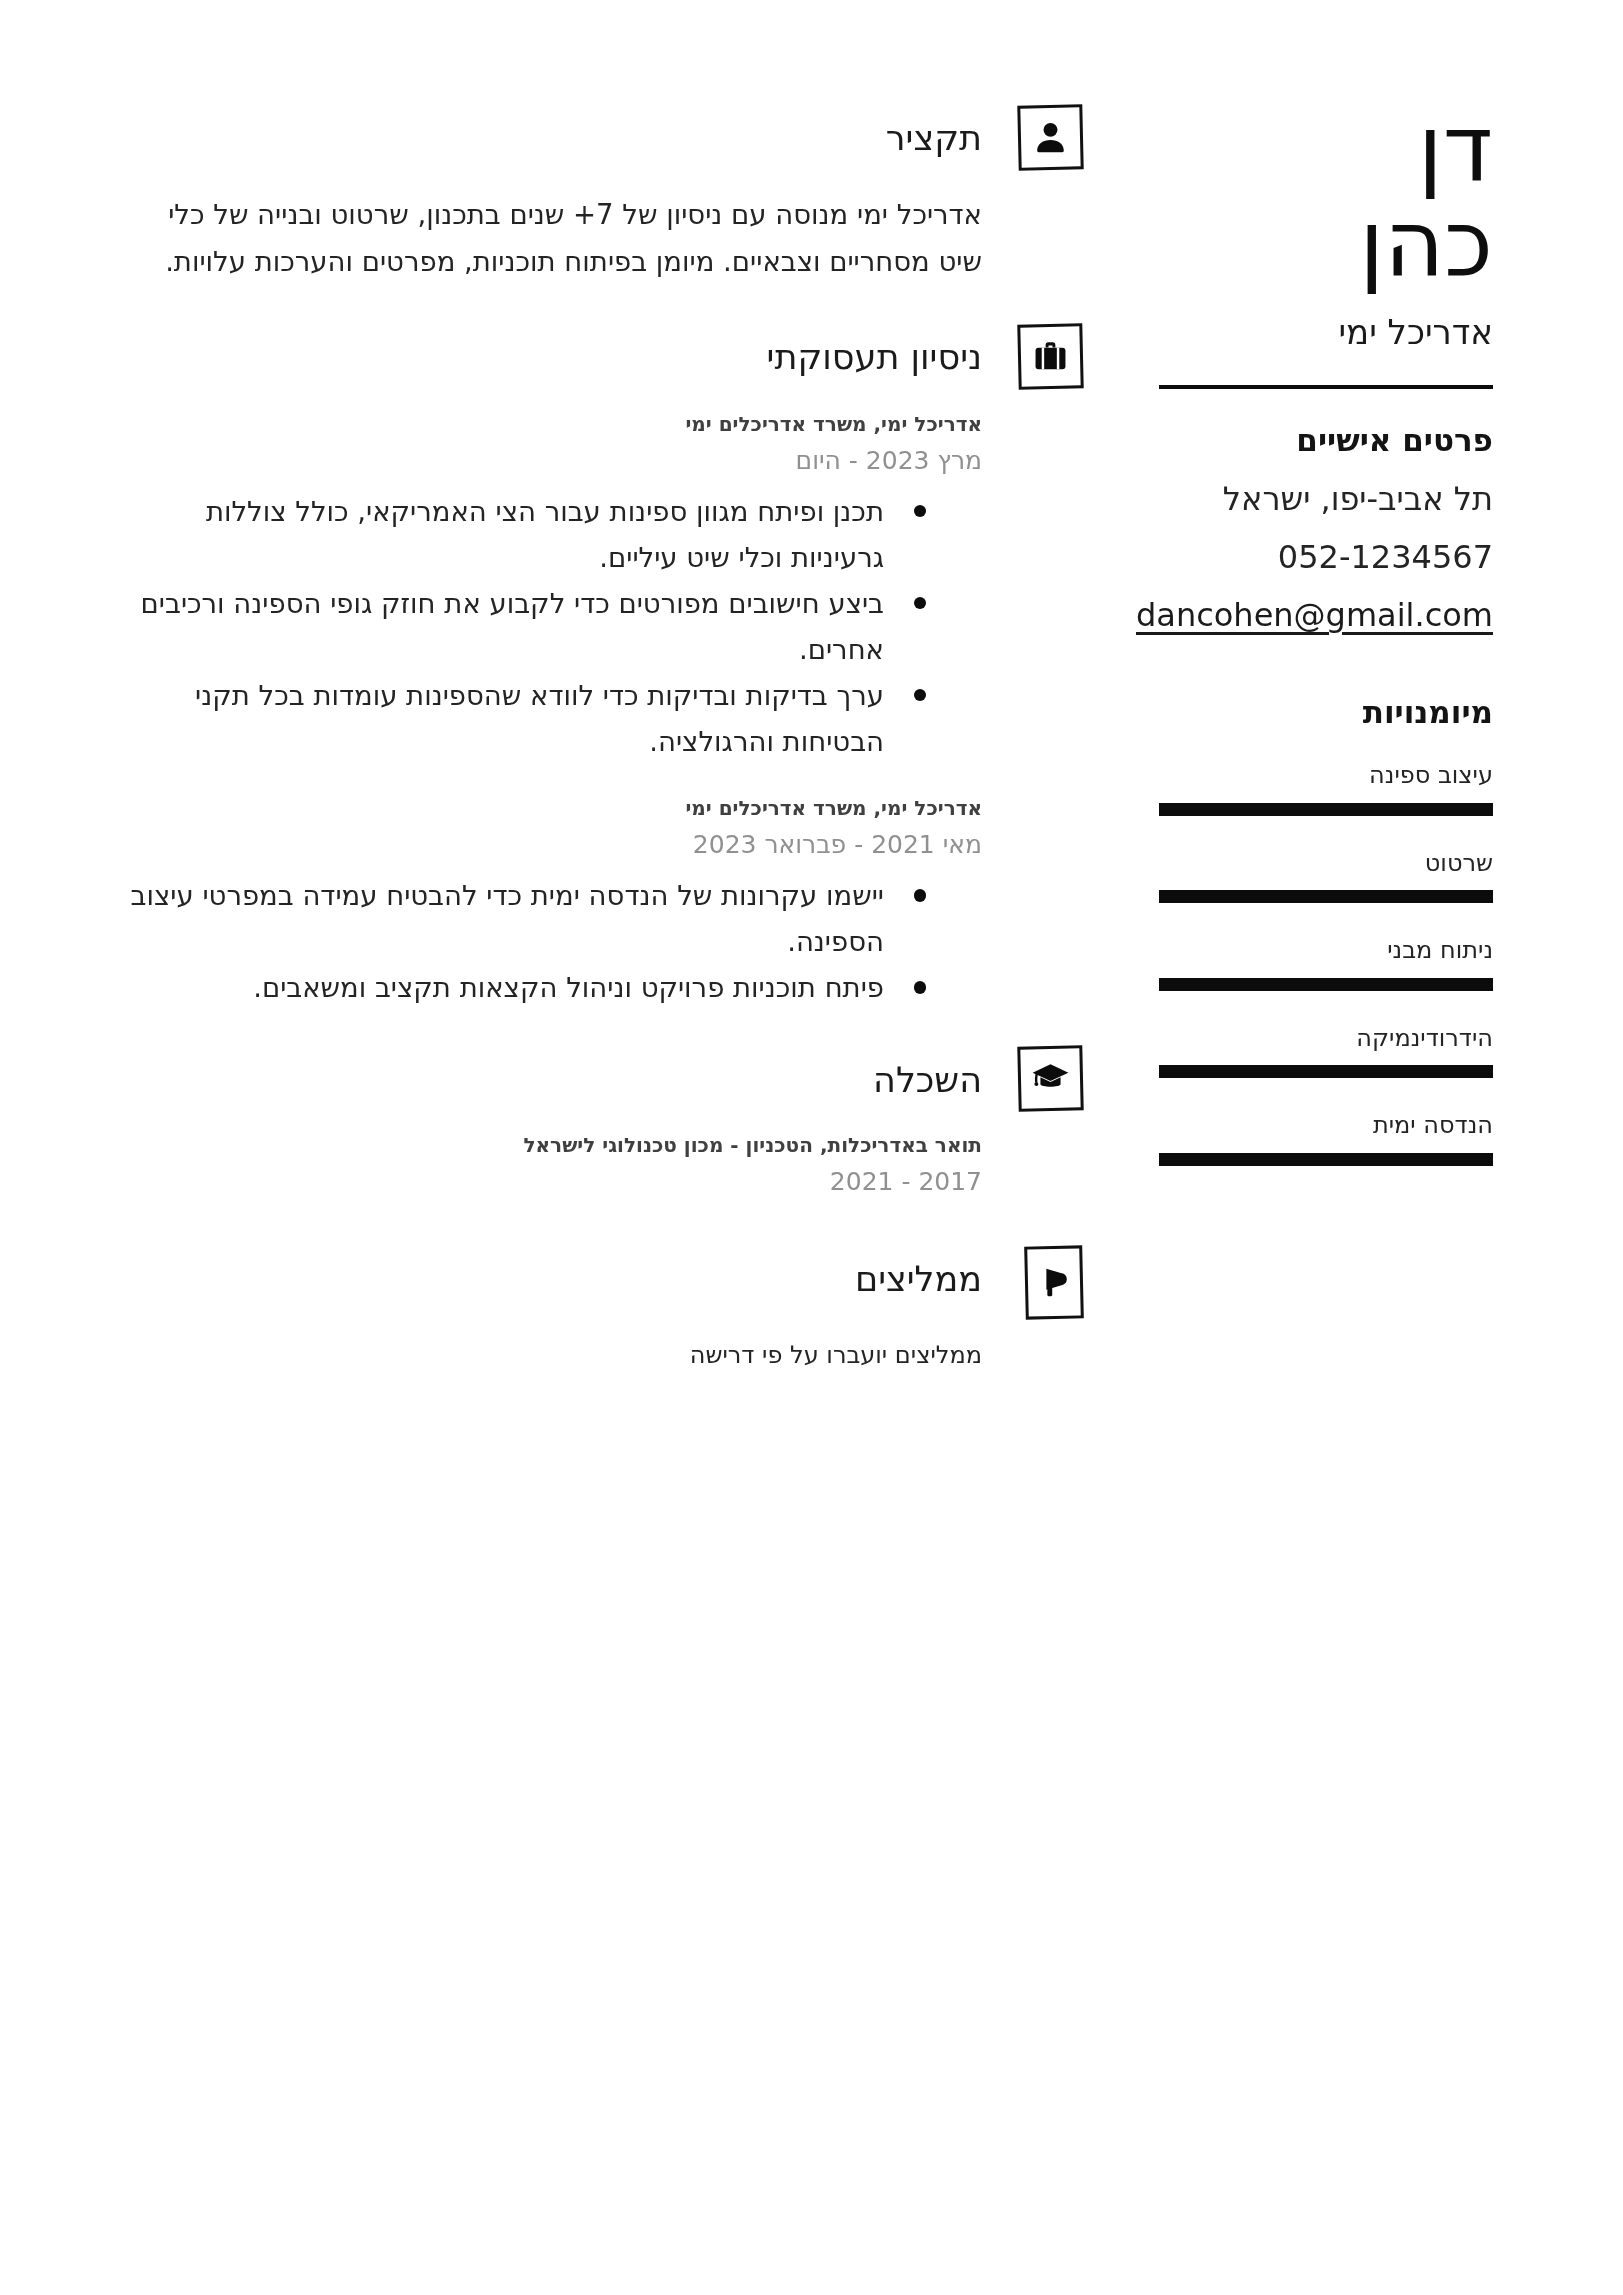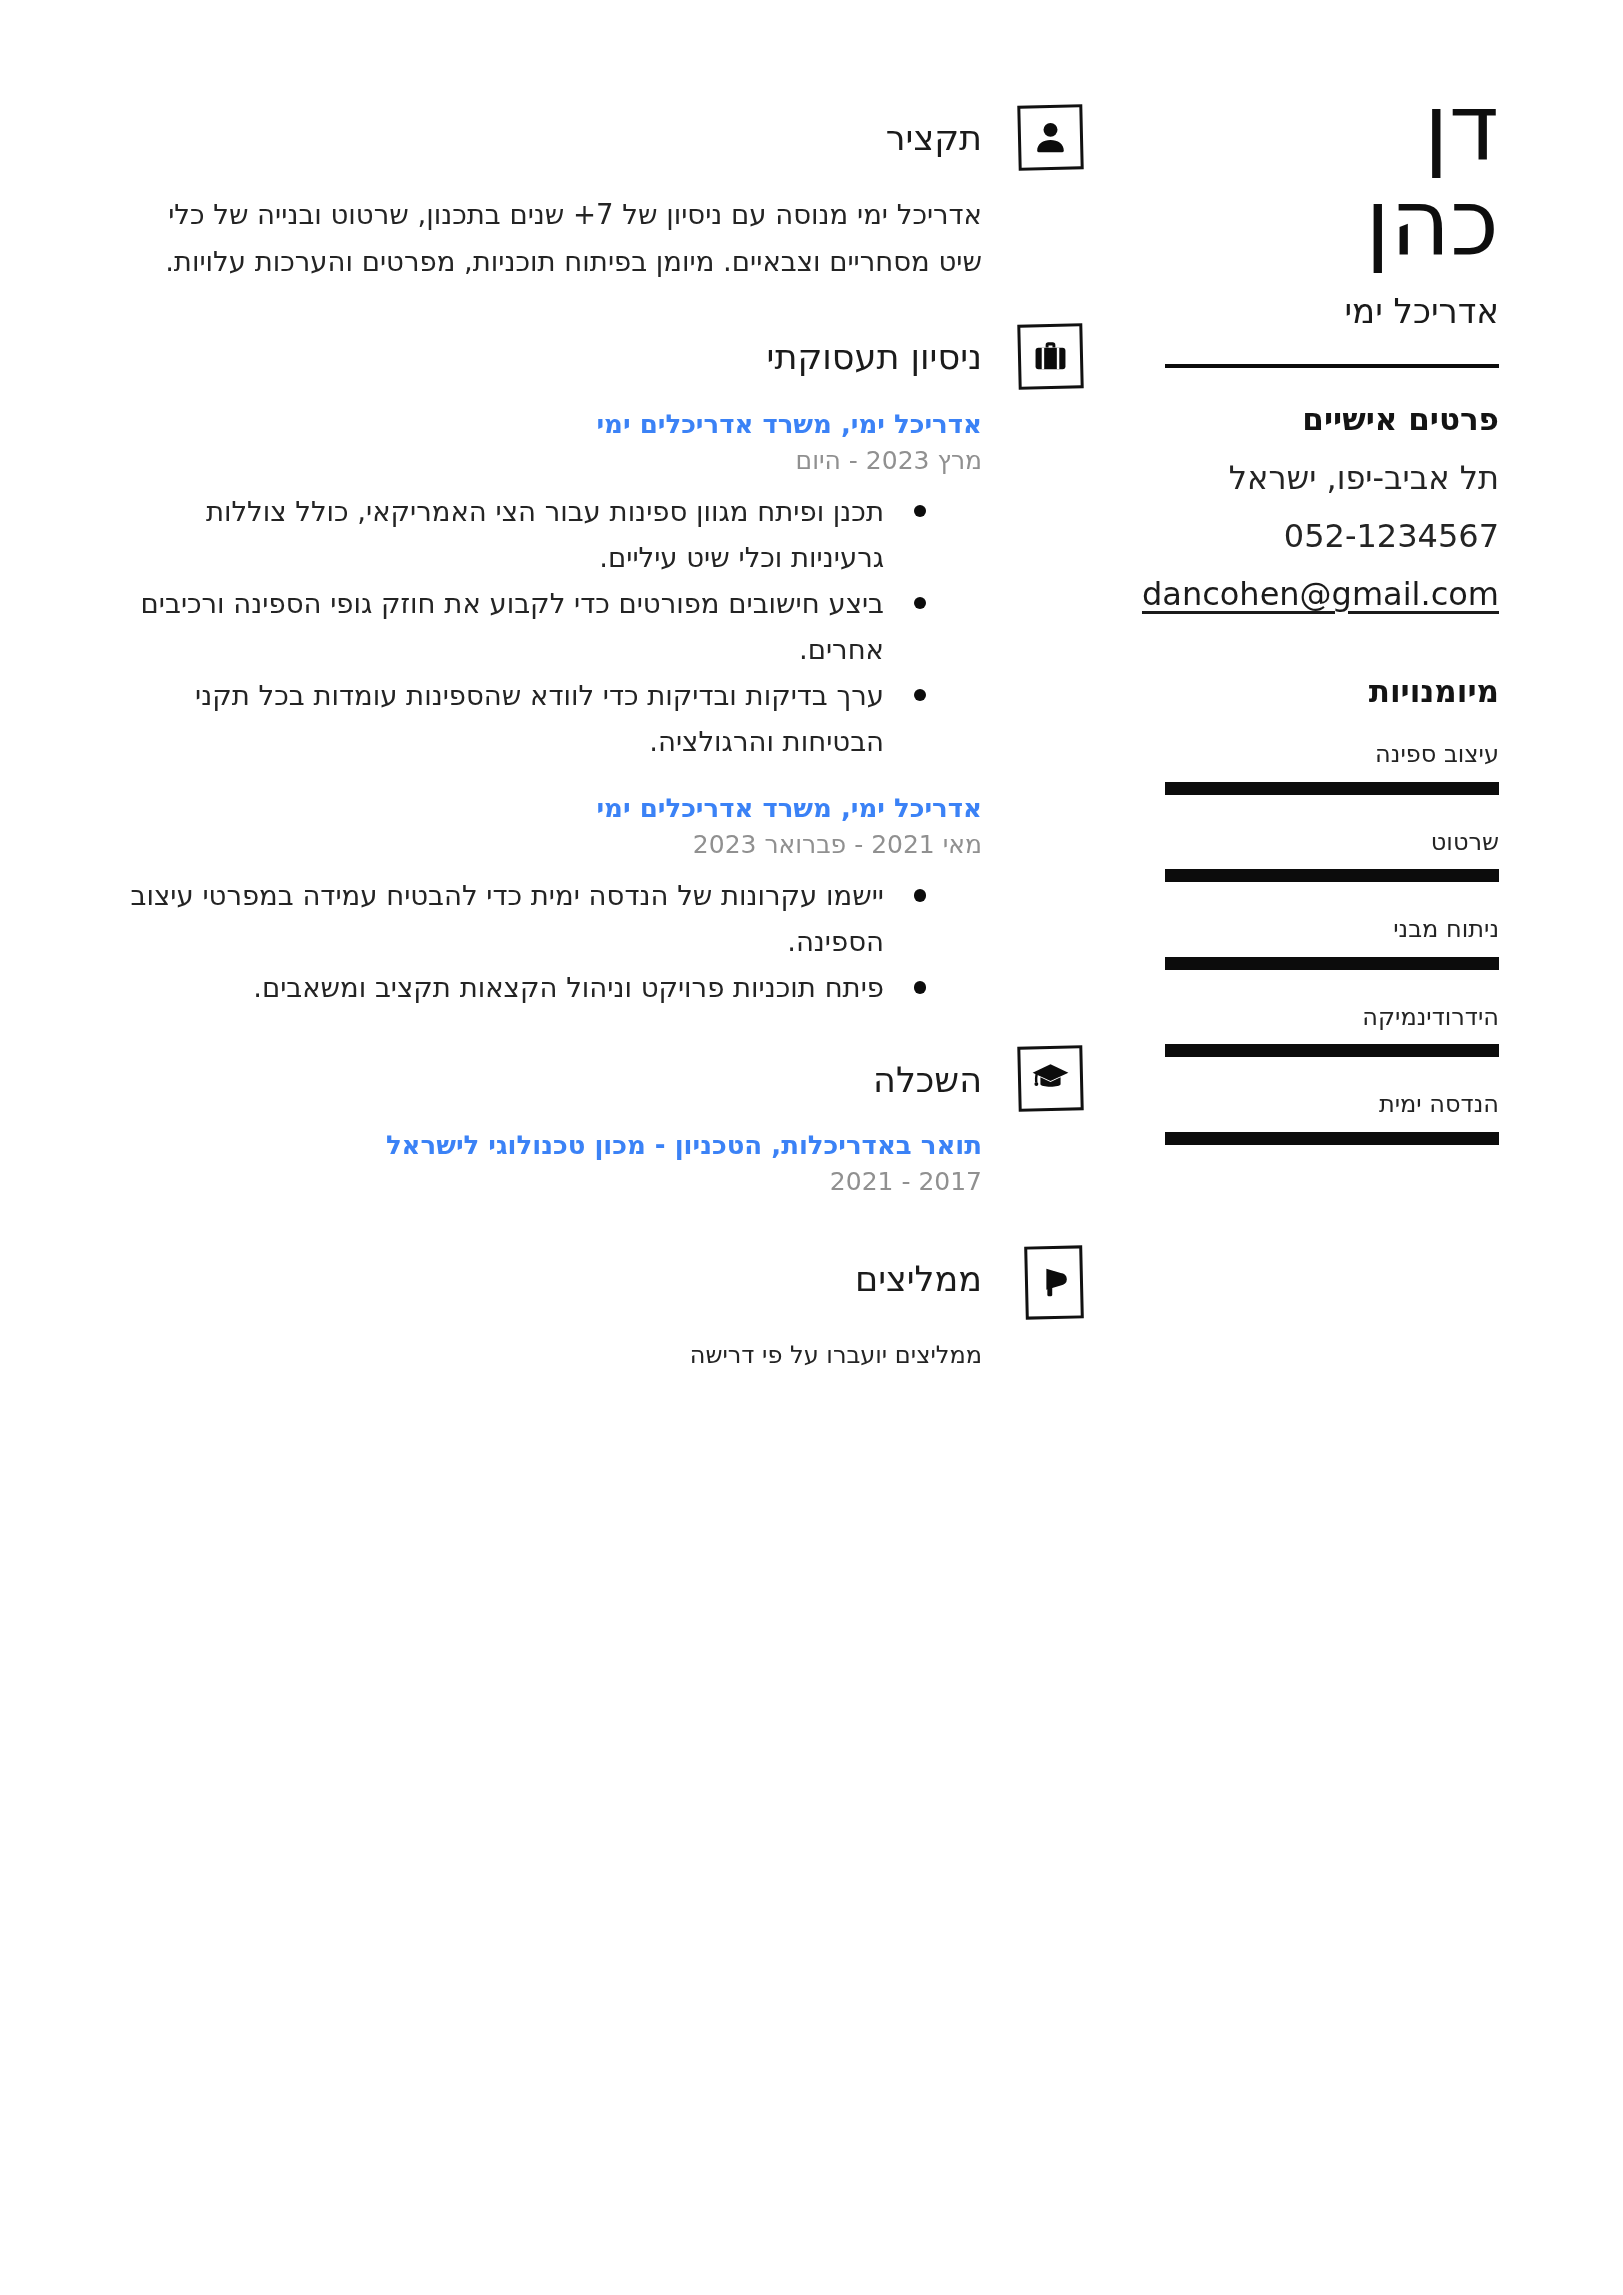--- a/index.html
+++ b/index.html
@@ -54,23 +54,23 @@
   .summary-text {
     margin-top: 21px;
     font-size: 27.5px;
     line-height: 47px;
     color: #242424;
   }
 
   .section-exp { margin-top: 39px; }
   .job { margin-top: 18.3px; }
   .job-title, .edu-title {
-    font-size: 26px;
+    font-size: 20px;
     font-weight: 700;
-    color: #3b82f6;
+    color: #404040;
     line-height: 35px;
   }
   .job-dates, .edu-dates {
     font-size: 25px;
     color: #909090;
     line-height: 30px;
     margin-top: 3.9px;
   }
   ul.bullets { list-style: none; margin-top: 11.8px; }
   ul.bullets li {
@@ -92,23 +92,23 @@
   }
   .section-edu { margin-top: 36px; }
   .section-ref { margin-top: 49px; }
   .edu-block { margin-top: 17px; }
   .ref-text { margin-top: 25px; font-size: 24px; line-height: 39px; color: #242424; }
 
   
   .sidebar {
     position: absolute;
     top: 0;
-    right: 124px;          
+    right: 130px;          
     width: 334px;
-    padding-top: 80px;
+    padding-top: 101px;
     text-align: right;
   }
   .person-name {
     font-size: 92px;
     font-weight: 400;
     color: #0e0e0e;
     line-height: 95px;
     letter-spacing: 0;
   }
   .person-title { margin-top: 21px; font-size: 34px; color: #1b1b1b; }

